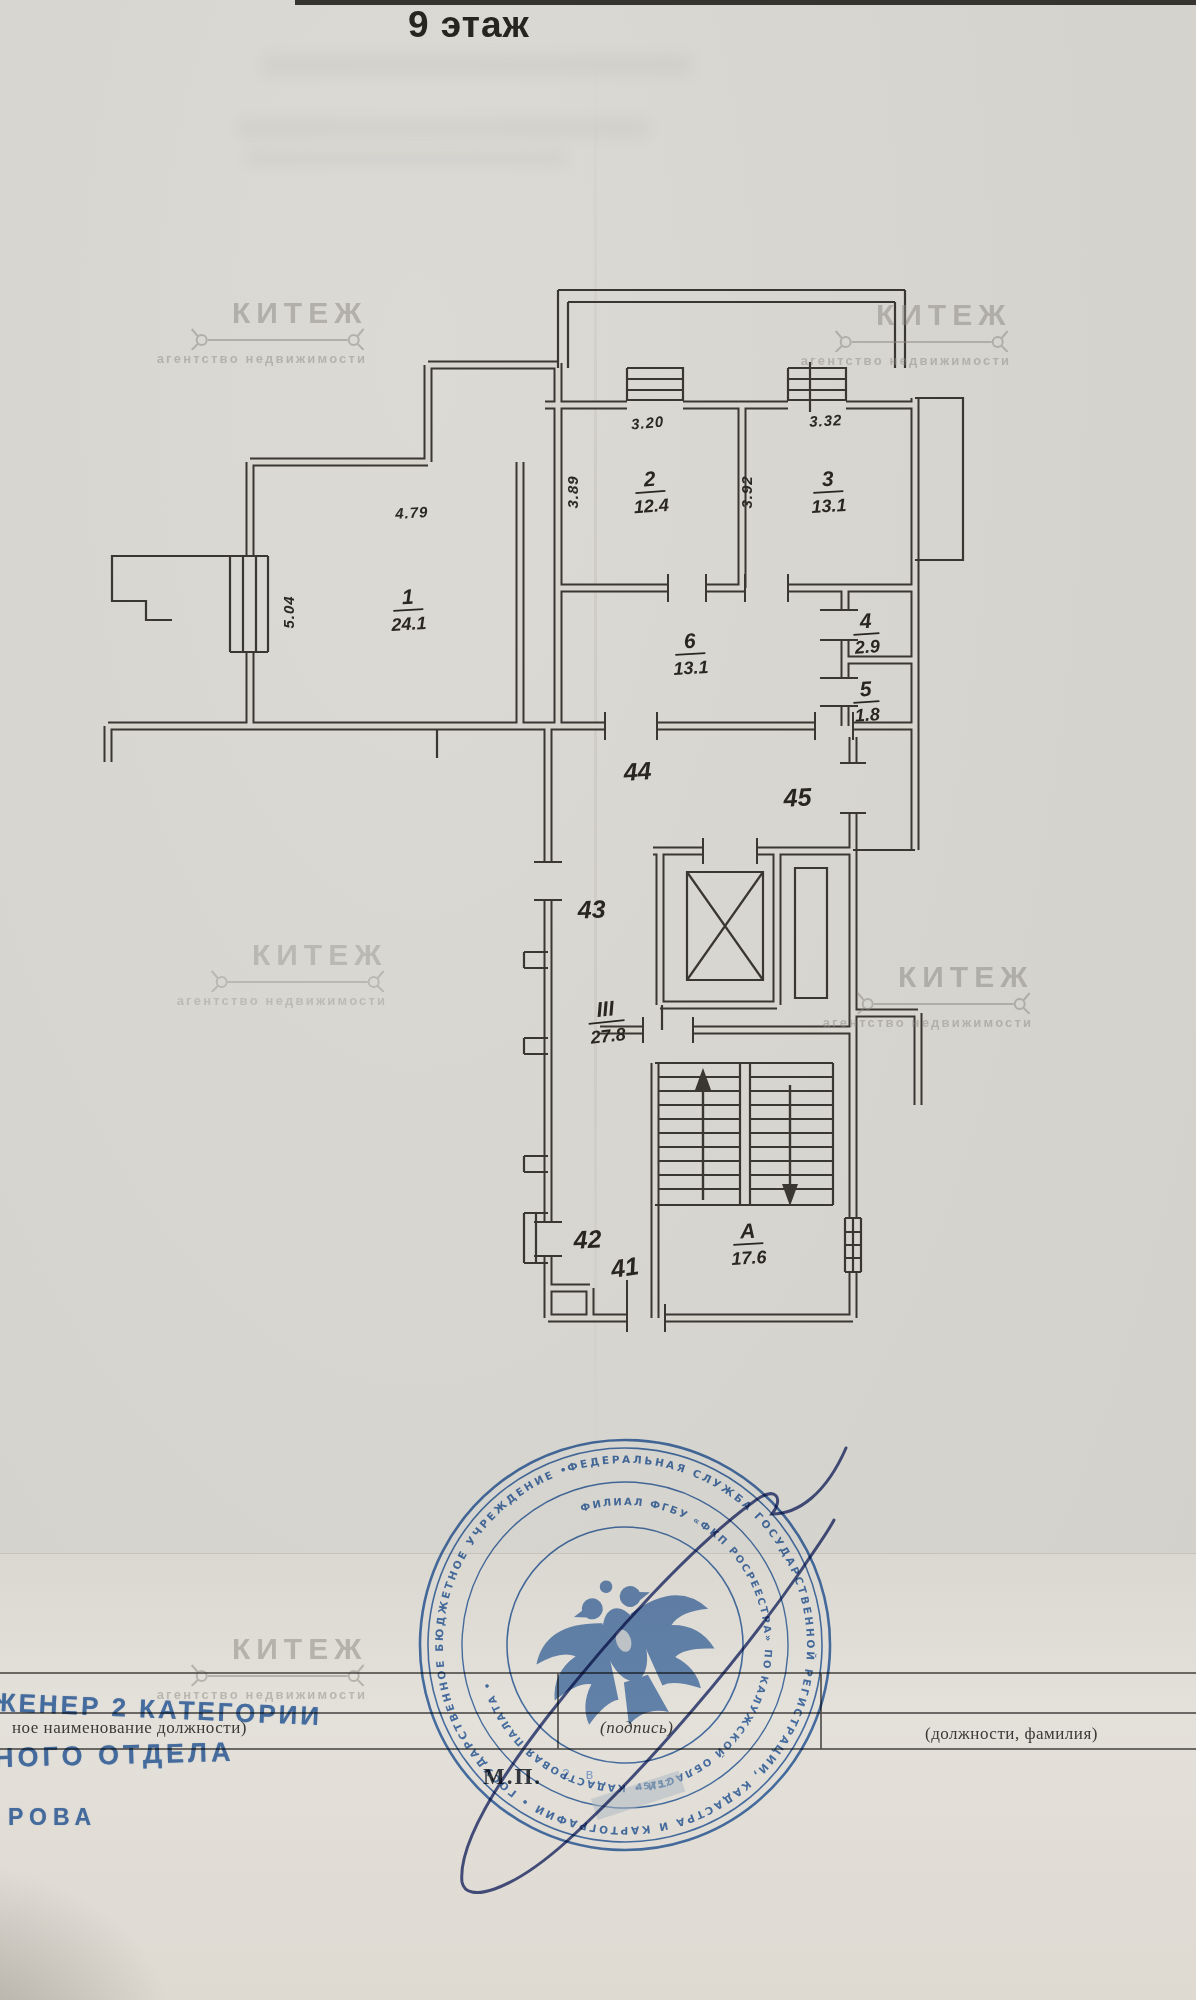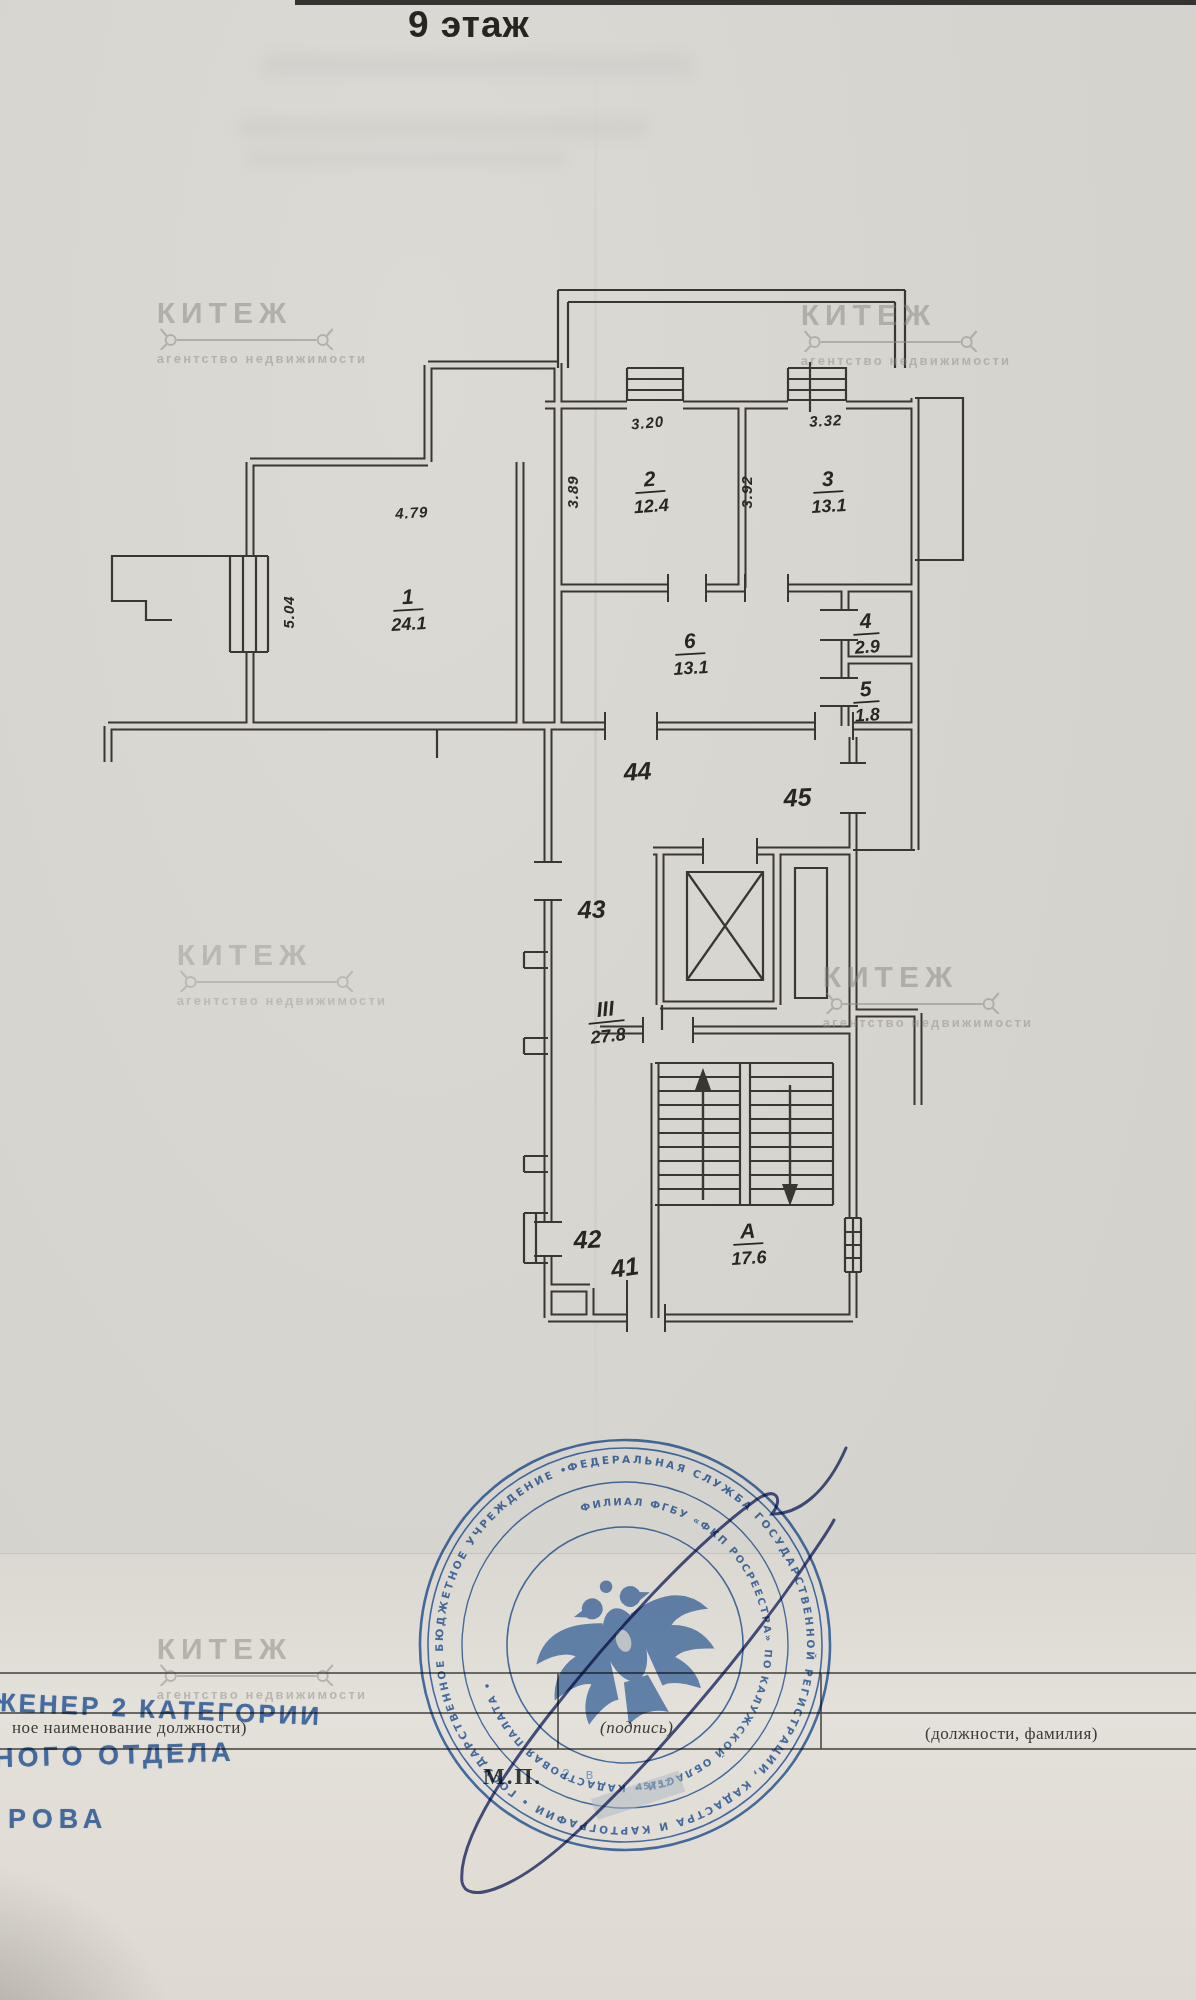--- a/index.html
+++ b/index.html
@@ -17,21 +17,21 @@
     background:radial-gradient(ellipse at 0% 100%, rgba(60,58,50,.33), transparent 70%);}
   .top-edge{position:absolute;top:0;left:295px;right:0;height:5px;background:#23221f;opacity:.9;}
   .crease{position:absolute;left:594px;top:50px;width:3px;height:1450px;
     background:linear-gradient(rgba(255,255,255,0), rgba(125,120,110,.12) 30%, rgba(125,120,110,.10) 70%, rgba(255,255,255,0));}
   .ghost{position:absolute;background:#6b7886;filter:blur(7px);opacity:.07;border-radius:4px;}
 
   .title{position:absolute;left:408px;top:4px;font-size:37px;font-weight:600;
     color:#26251f;letter-spacing:1px;}
 
   
-  .wm{position:absolute;display:flex;flex-direction:column;align-items:flex-start;
+  .wm{position:absolute;display:flex;flex-direction:column;align-items:flex-end;
     transform:translate(-50%,-50%);opacity:.5;pointer-events:none;}
   .wm-text{font-weight:700;font-size:30px;letter-spacing:6px;color:#8a8881;line-height:1;}
   .wm-flourish{width:180px;height:24px;margin-top:-2px;}
   .wm-sub{font-size:13px;letter-spacing:2.2px;color:#8f8d86;margin-top:1px;white-space:nowrap;font-weight:bold;}
 
   
   .plan{position:absolute;left:0;top:0;z-index:2;}
   .w-outer{stroke:#3a3733;stroke-width:9;fill:none;stroke-linecap:butt;}
   .w-inner{stroke:#d8d5cf;stroke-width:5;fill:none;stroke-linecap:butt;}
   .w-thin{stroke:#3a3733;stroke-width:2.2;fill:none;}
@@ -324,21 +324,21 @@
 <div class="hline" style="top:1748px;"></div>
 <div class="vline" style="left:557px;top:1673px;height:76px;"></div>
 <div class="vline" style="left:820px;top:1673px;height:76px;"></div>
 
 <div class="caption" style="left:12px;top:1718px;">ное наименование должности)</div>
 <div class="caption" style="left:600px;top:1718px;font-style:italic;">(подпись)</div>
 <div class="caption" style="left:925px;top:1724px;">(должности, фамилия)</div>
 
 <div class="blue-stamp-text" style="left:-8px;top:1694px;font-size:26px;letter-spacing:3px;transform:rotate(2.5deg);">ЖЕНЕР 2 КАТЕГОРИИ</div>
 <div class="blue-stamp-text" style="left:-6px;top:1740px;font-size:27px;letter-spacing:4px;transform:rotate(-1.5deg);">НОГО ОТДЕЛА</div>
-<div class="blue-stamp-text" style="left:8px;top:1804px;font-size:27px;letter-spacing:6px;">РОВА</div>
+<div class="blue-stamp-text" style="left:8px;top:1804px;font-size:23px;letter-spacing:6px;">РОВА</div>
 <div class="seal-mark">М.П.</div>
 <div class="hand-note">2 в</div>
 
 <svg class="stamp" viewBox="0 0 460 460">
   <defs>
     <path id="arc-o" d="M 230 48 A 182 182 0 1 1 229.8 48"></path>
     <path id="arc-i" d="M 230 90 A 140 140 0 1 1 229.8 90"></path>
   </defs>
   <g transform="rotate(-18 230 230)">
     <circle class="stamp-ring" cx="230" cy="230" r="205" stroke-width="2.6"></circle>

